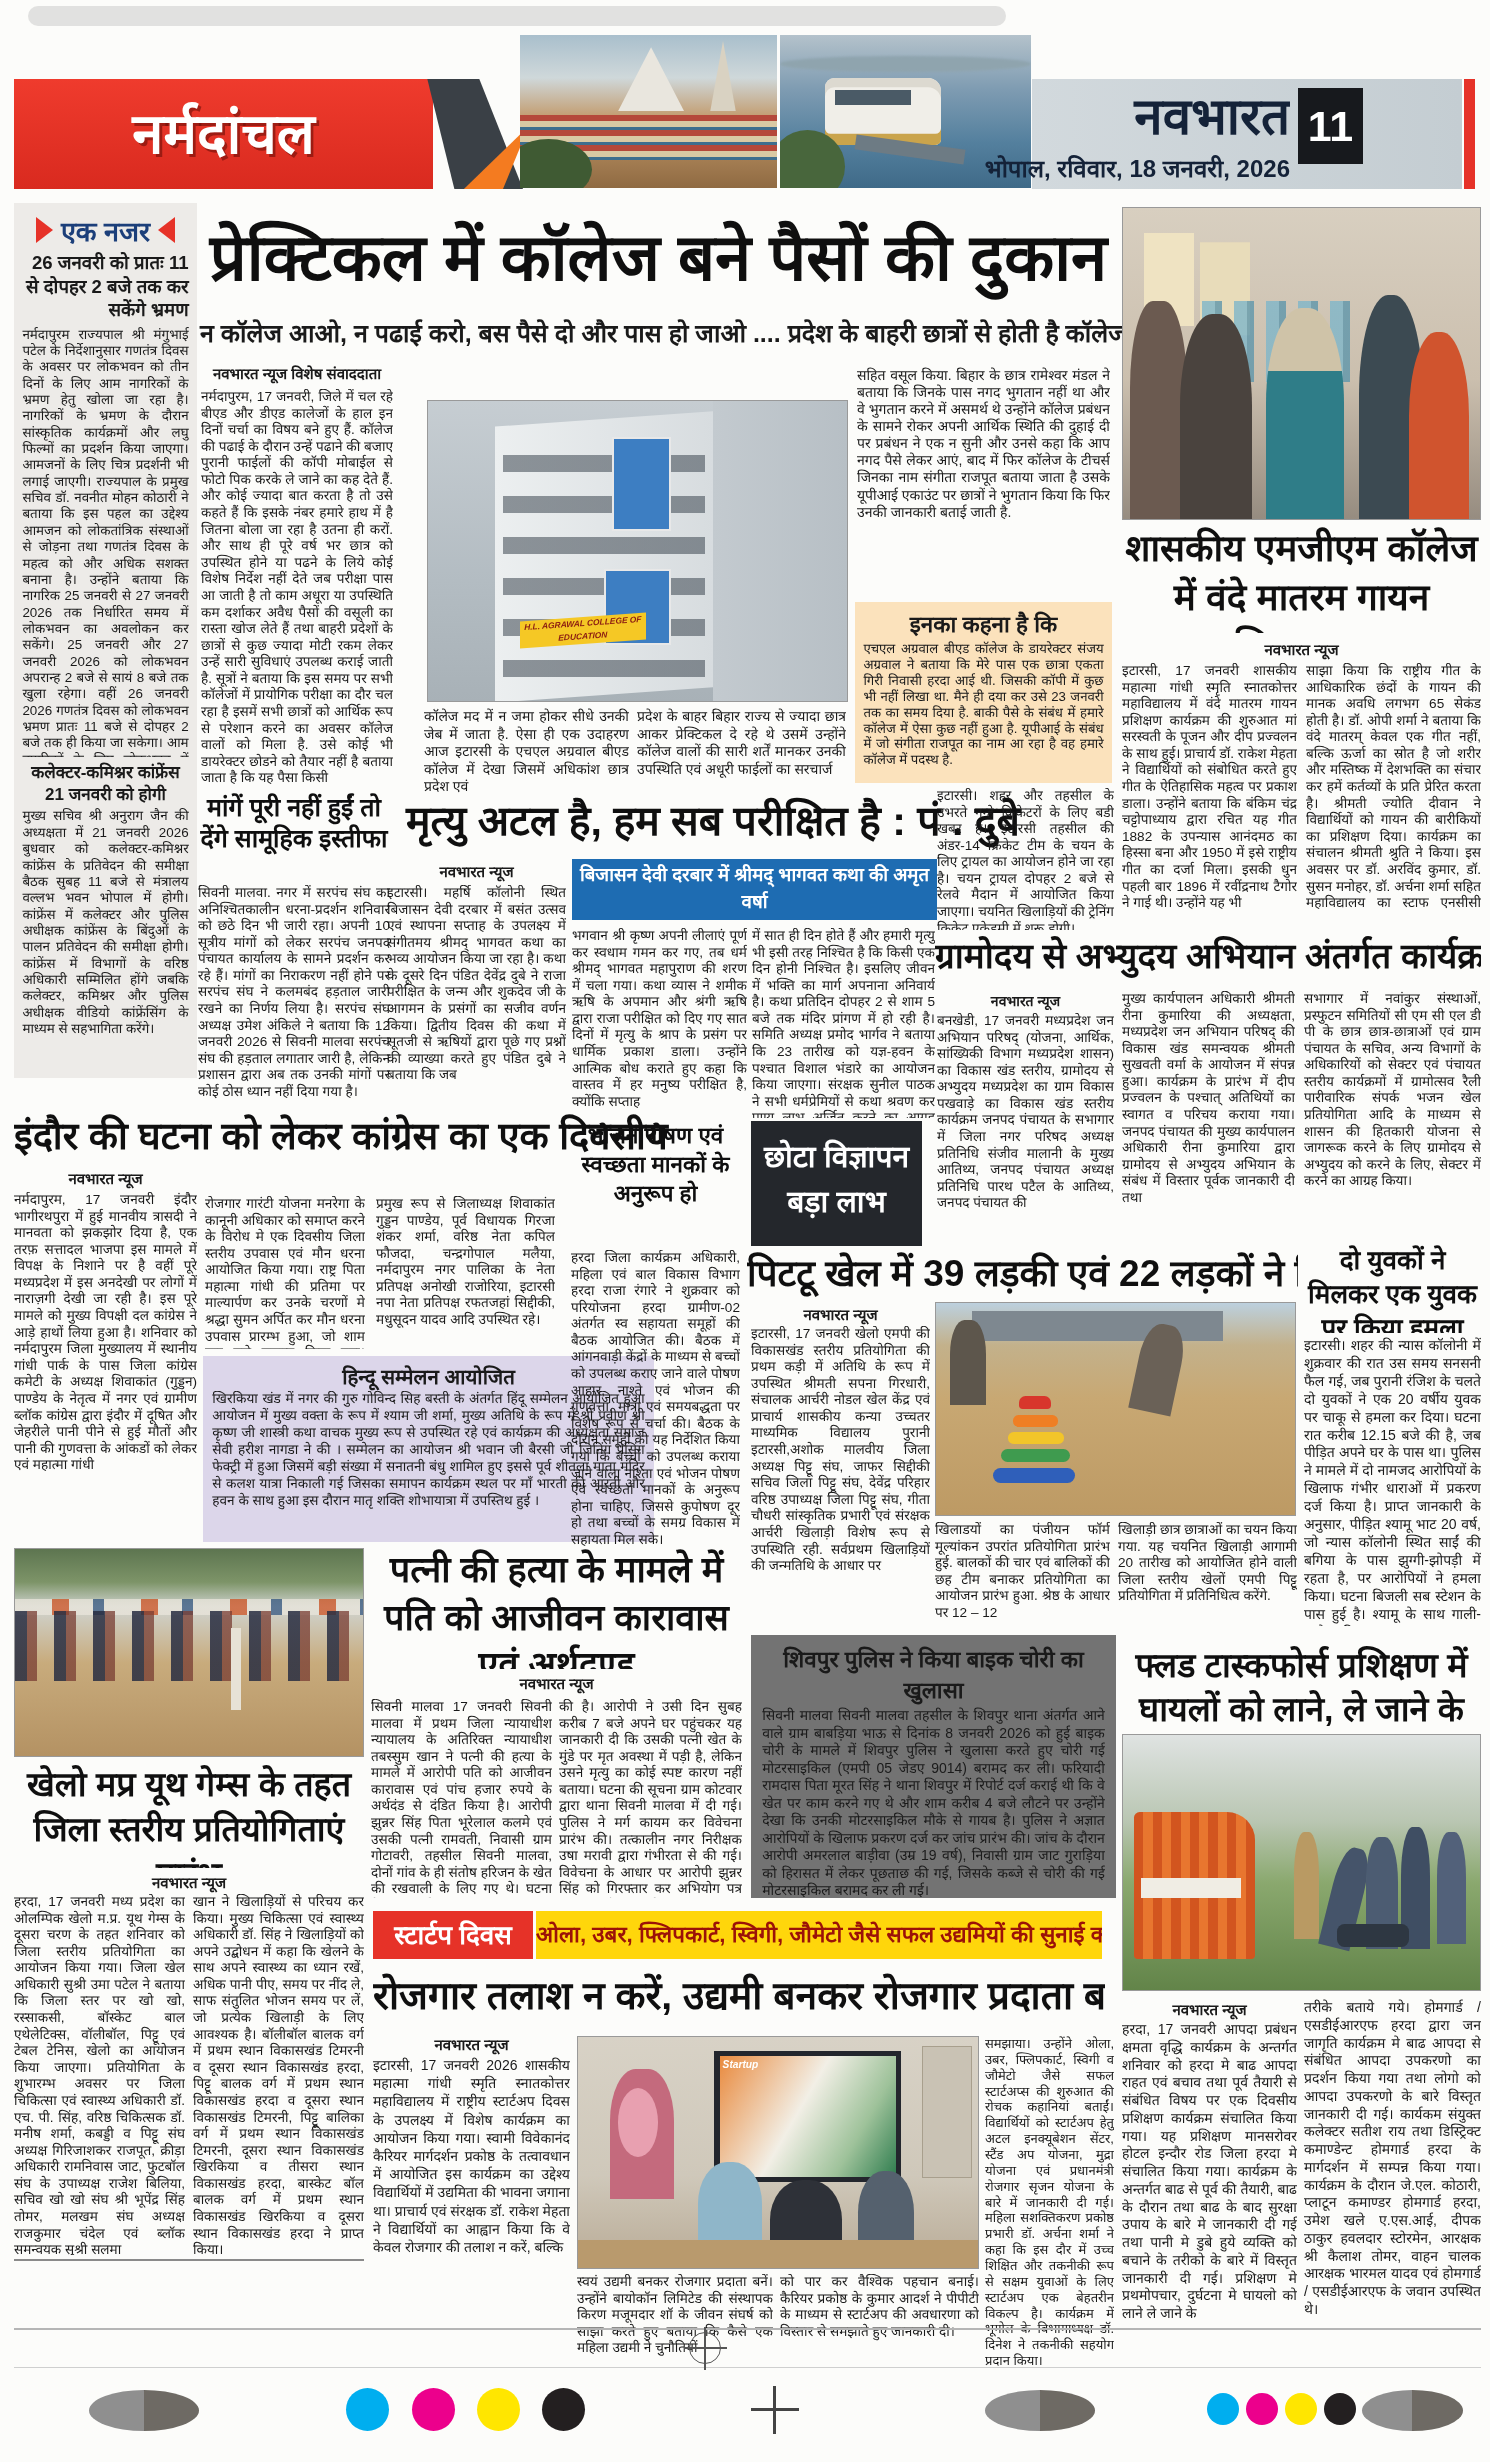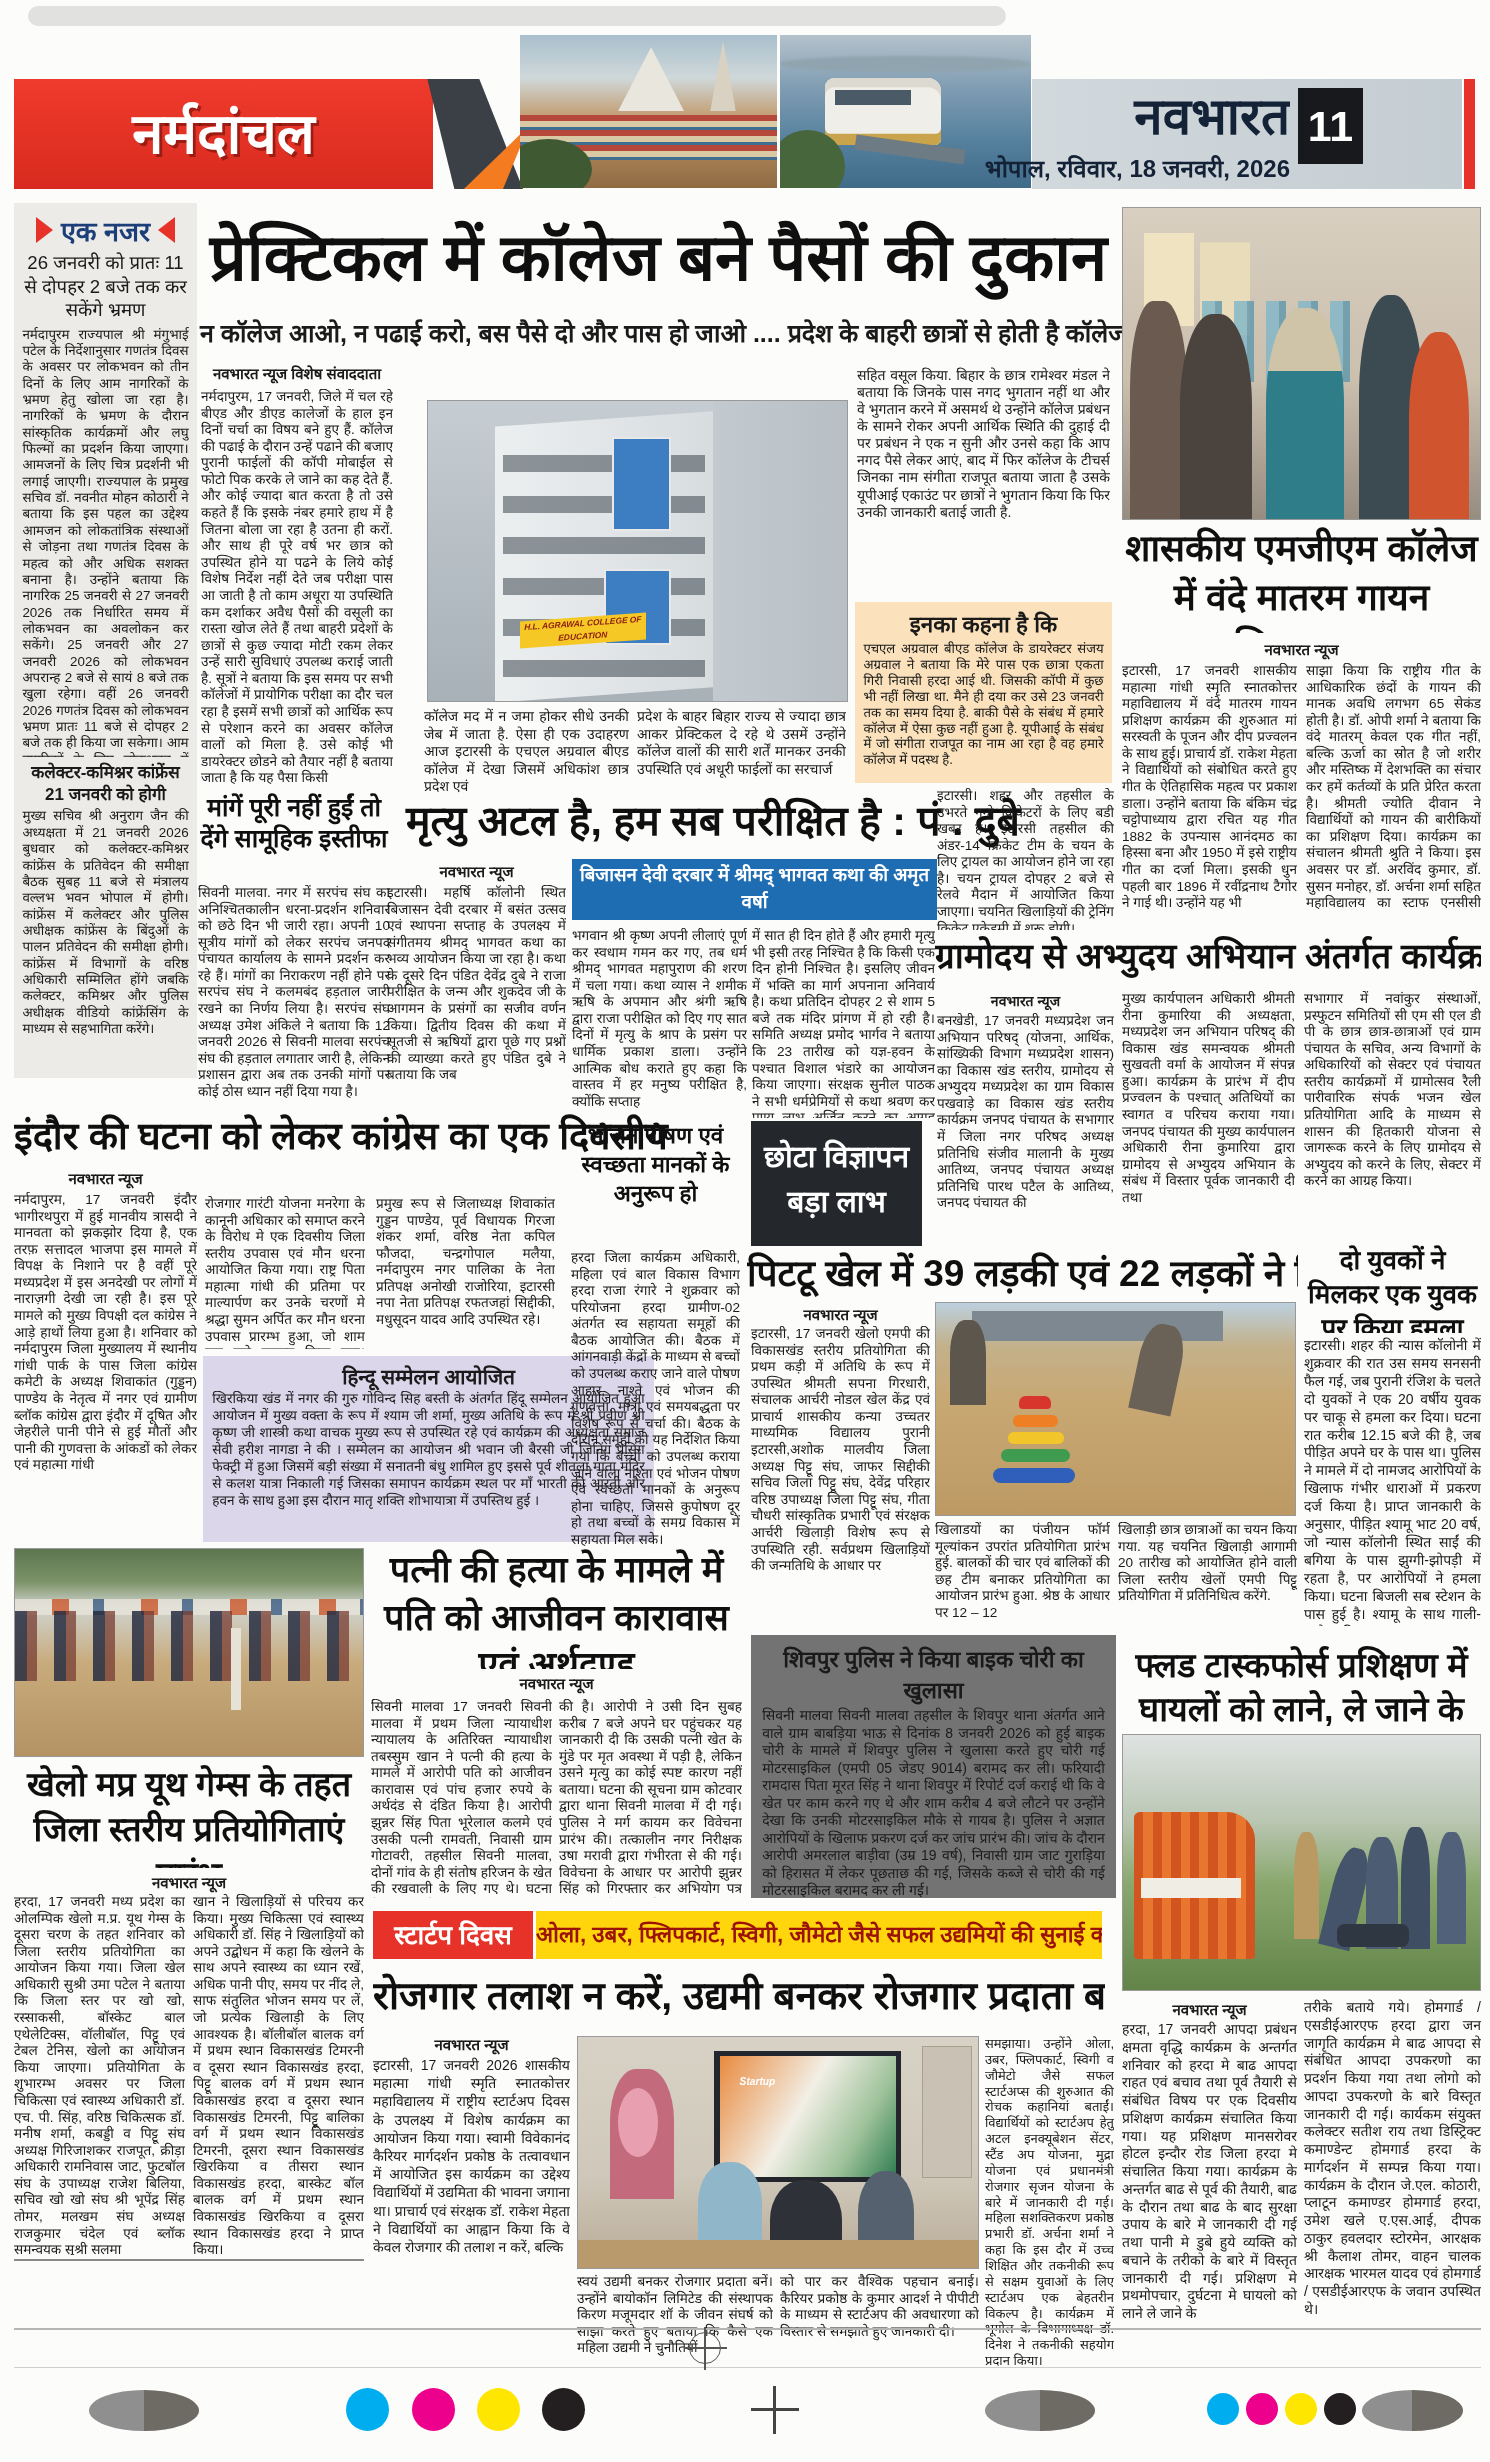--- a/index.html
+++ b/index.html
@@ -35,21 +35,21 @@
   .badge{left:1298px;top:88px;width:65px;height:76px;background:#17191d;color:#fff;font-size:43px;font-weight:bold;text-align:center;line-height:76px;}
   .edition{left:931px;top:153px;width:359px;height:32px;font-size:24px;font-weight:bold;color:#142238;text-align:right;line-height:32px;overflow:hidden;}
   .redbar{left:1464px;top:79px;width:11.2px;height:110px;background:#e63228;}
   
   .eknazar{left:14px;top:203px;width:183px;height:875px;background:#edebe8;padding:7.5px 8.4px;}
   .en-title{display:flex;align-items:center;justify-content:center;gap:7.5px;height:39px;}
   .en-title h2{margin:0;font-size:27px;color:#1c3f7a;}
   .tri-r{width:0;height:0;border-top:13px solid transparent;border-bottom:13px solid transparent;border-left:17px solid #e63228;}
   .tri-l{width:0;height:0;border-top:13px solid transparent;border-bottom:13px solid transparent;border-right:17px solid #e63228;}
   .en-h{font-size:23px;font-weight:bold;text-align:center;line-height:1.3;margin:3.7px 0 1.9px;}
-  .en-s{font-size:18.6px;font-weight:normal;text-align:center;line-height:1.25;margin:1.9px 0 5.6px;}
+  .en-s{font-size:18.6px;font-weight:bold;text-align:right;line-height:1.25;margin:1.9px 0 5.6px;}
   .en-s2{font-size:17px;font-weight:bold;text-align:center;line-height:1.25;margin:5.6px 0 3.7px;}
   .en-b{font-size:13.4px;line-height:1.22;text-align:justify;overflow:hidden;}
   .en-b1{height:430px;} .en-b2{height:229px;}
   
   .lead-h{left:200px;top:209px;width:917px;height:99px;font-size:65px;line-height:97px;text-align:center;white-space:nowrap;}
   .lead-s{left:200px;top:313px;width:917px;height:43px;font-size:25px;line-height:41px;text-align:center;white-space:nowrap;font-weight:bold;}
   .lead-by{left:201px;top:363px;width:192px;height:22.4px;}
   .lead-c1{left:201px;top:389px;width:192px;height:475px;}
   .ph-bldg{left:427px;top:400px;width:421px;height:302px;background:linear-gradient(180deg,#c6cdd2 0%,#b3bcc2 60%,#a8b1b7 100%);border:0.9px solid #999;}
   .bd-main{position:absolute;left:16%;top:6%;width:52%;height:92%;background:linear-gradient(90deg,#eceff0,#d7dcdf);transform:skewY(-4deg);}
@@ -167,21 +167,21 @@
   .flood-c2{left:1304px;top:1999px;width:177px;height:386px;}
   
   .st-red{left:373px;top:1911px;width:160px;height:48px;background:#e63228;color:#fff;font-size:26px;font-weight:bold;text-align:center;line-height:48px;overflow:hidden;}
   .st-strap{left:536px;top:1911px;width:566px;height:48px;background:#ffd60b;color:#9b1208;font-size:22.4px;font-weight:bold;text-align:center;line-height:48px;white-space:nowrap;overflow:hidden;}
   .st-h{left:373px;top:1965px;width:732px;height:63px;font-size:39px;line-height:61px;text-align:center;white-space:nowrap;}
   .st-by{left:373px;top:2034px;width:197px;height:20.5px;}
   .st-c1{left:373px;top:2056px;width:197px;height:328px;}
   .ph-st{left:577px;top:2036px;width:402px;height:233px;background:linear-gradient(180deg,#d8d2c6 0%,#cfc8ba 60%,#b9ab96 100%);border:0.9px solid #999;}
   .sv-tv{position:absolute;left:34%;top:6%;width:44%;height:52%;background:#23262d;padding:5.6px;}
   .sv-scr{width:100%;height:100%;background:linear-gradient(120deg,#e98a3e 0%,#f2efe6 45%,#9ec29a 75%,#2f7d4f 100%);
-          color:#fff;font-size:10.2px;font-weight:bold;text-align:left;padding:20px;box-sizing:border-box;overflow:hidden;}
+          color:#fff;font-size:10.2px;font-weight:bold;text-align:left;padding:3px;box-sizing:border-box;overflow:hidden;}
   .sv-door{position:absolute;left:86%;top:4%;width:12%;height:56%;background:#c9c2b4;border:1.9px solid #a89f8d;}
   .sv-w1{position:absolute;left:8%;top:14%;width:16%;height:56%;background:#c46a7d;border-radius:40% 40% 0 0;}
   .sv-w1s{position:absolute;left:10%;top:22%;width:10%;height:30%;background:#e8a0b0;border-radius:50%;}
   .sv-p1{position:absolute;left:30%;top:54%;width:16%;height:40%;background:#8fb6c9;border-radius:45% 45% 0 0;}
   .sv-p2{position:absolute;left:48%;top:62%;width:18%;height:38%;background:#2e3138;border-radius:45% 45% 0 0;}
   .sv-p3{position:absolute;left:70%;top:58%;width:14%;height:40%;background:#55616e;border-radius:45% 45% 0 0;}
   .sv-desk{position:absolute;left:0;top:88%;width:100%;height:12%;background:#b99a6d;}
   .st-c2{left:577px;top:2274px;width:196px;height:110px;}
   .st-c3{left:780px;top:2274px;width:199px;height:110px;}
   .st-c4{left:985px;top:2036px;width:129px;height:348px;font-size:13px;}

